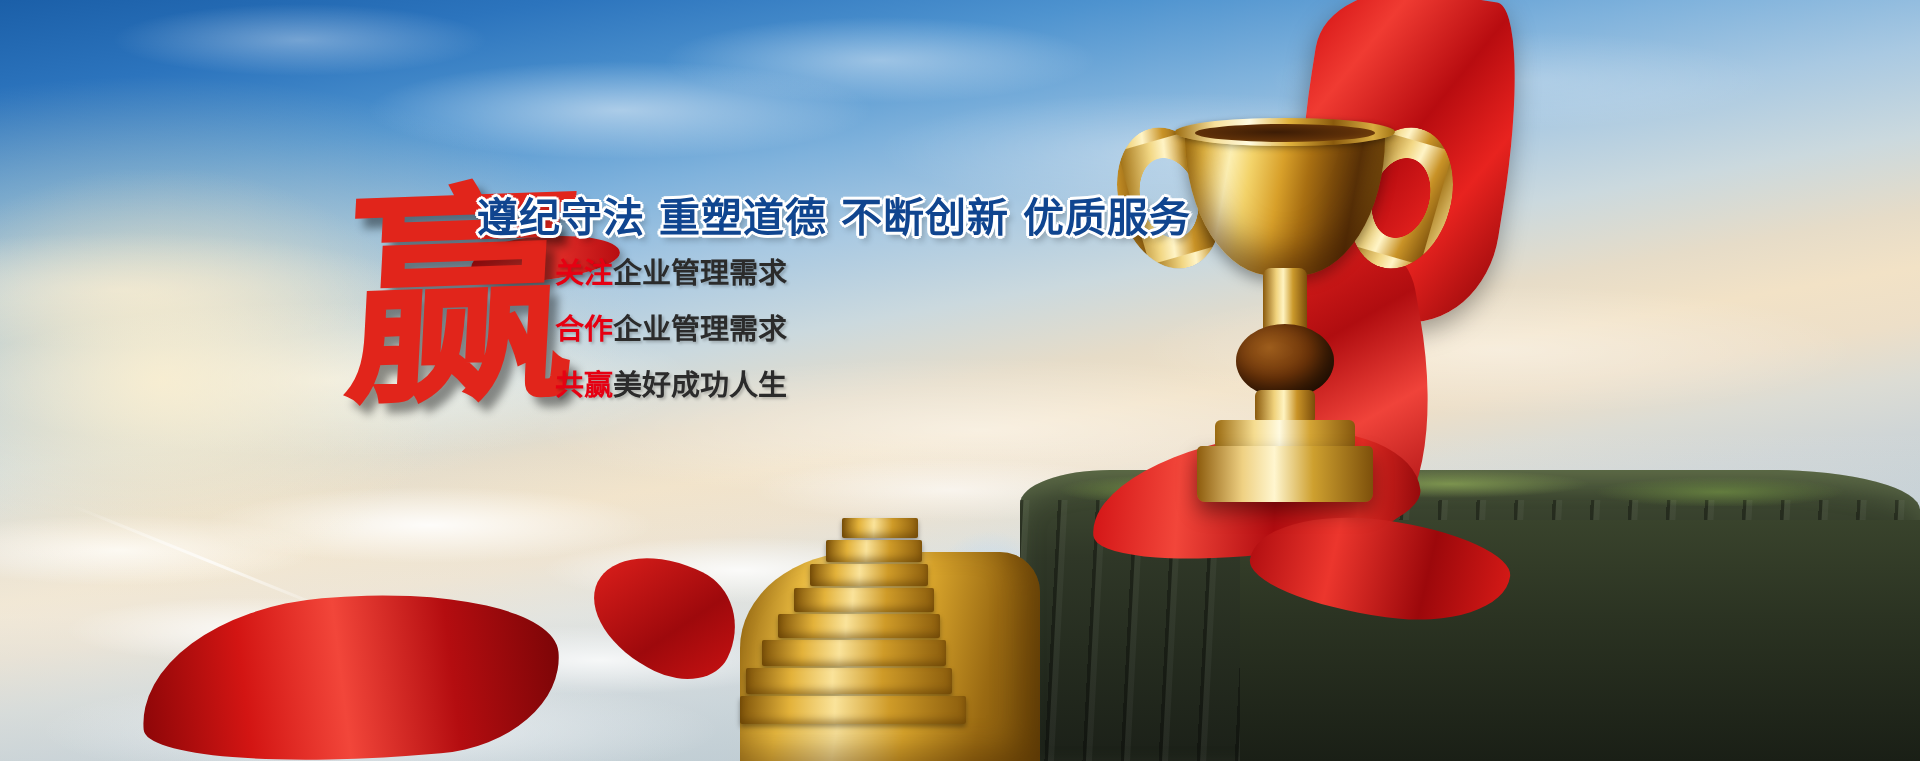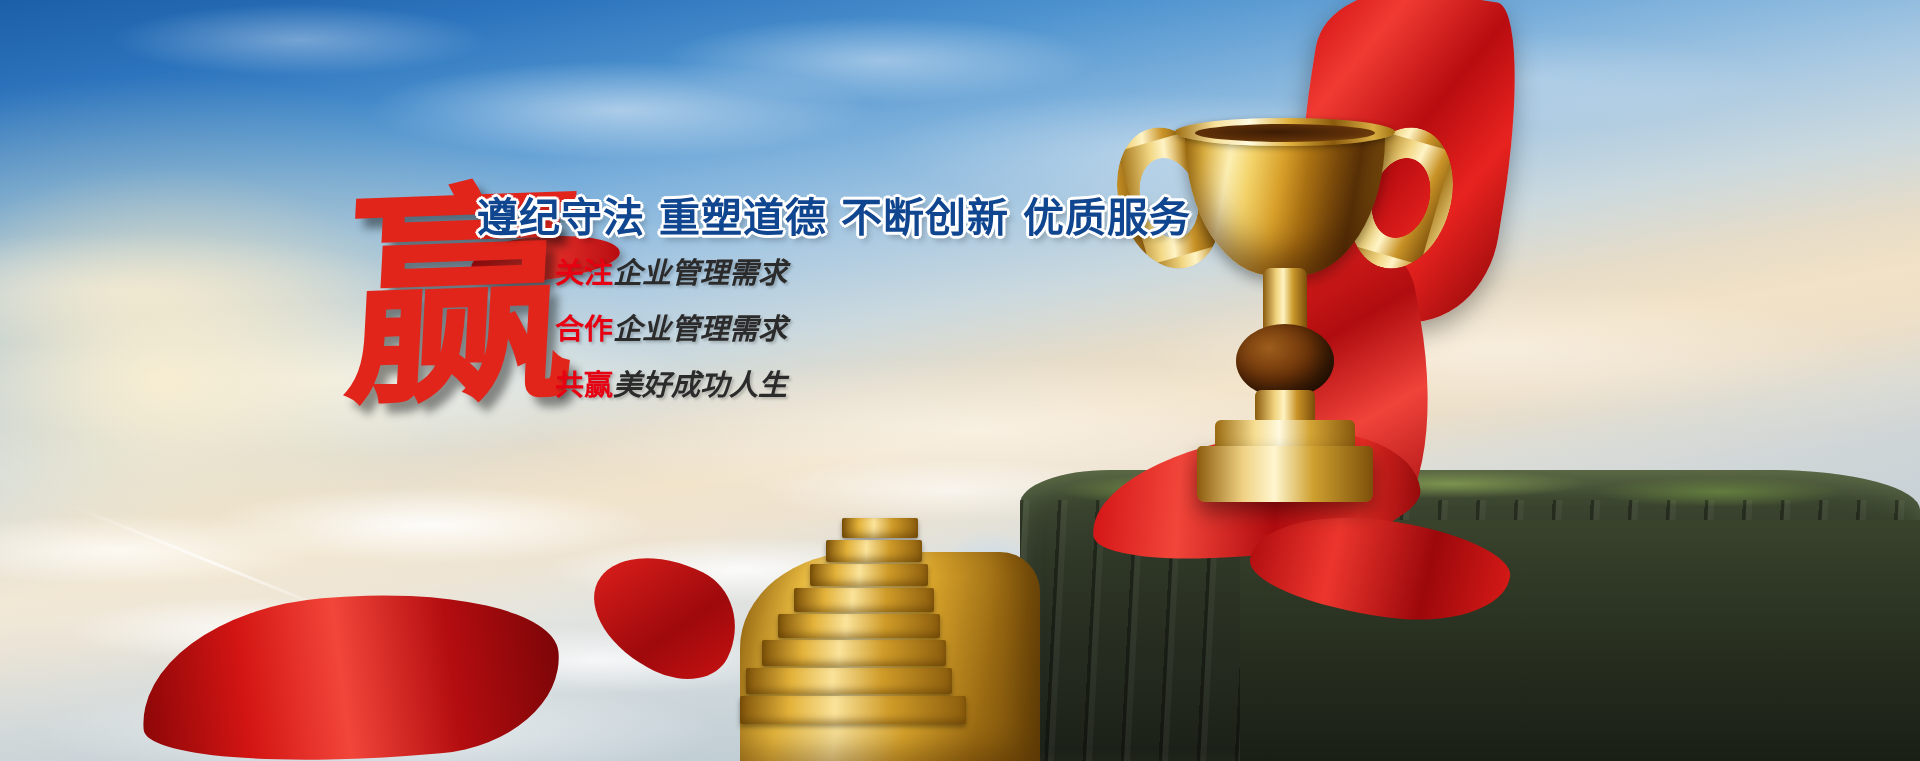--- a/index.html
+++ b/index.html
@@ -143,21 +143,21 @@
   .slogan {
     font-size: 29px;
     font-weight: bold;
     line-height: 1;
     margin-bottom: 27px;
     white-space: nowrap;
     text-shadow: 2px 2px 3px rgba(0,0,0,.22);
   }
   .slogan:last-child { margin-bottom: 0; }
   .slogan .hl   { color: #e60012; }
-  .slogan .rest { color: #2b2b2b; font-style: italic; }
+  .slogan .rest { color: #2b2b2b; }
 
   
   .calli {
     position: absolute;
     left: 345px;
     top: 183px;
     width: 210px;
     height: 240px;
     font-family: "DejaVu Serif", "Liberation Serif", serif;
     font-size: 232px;

